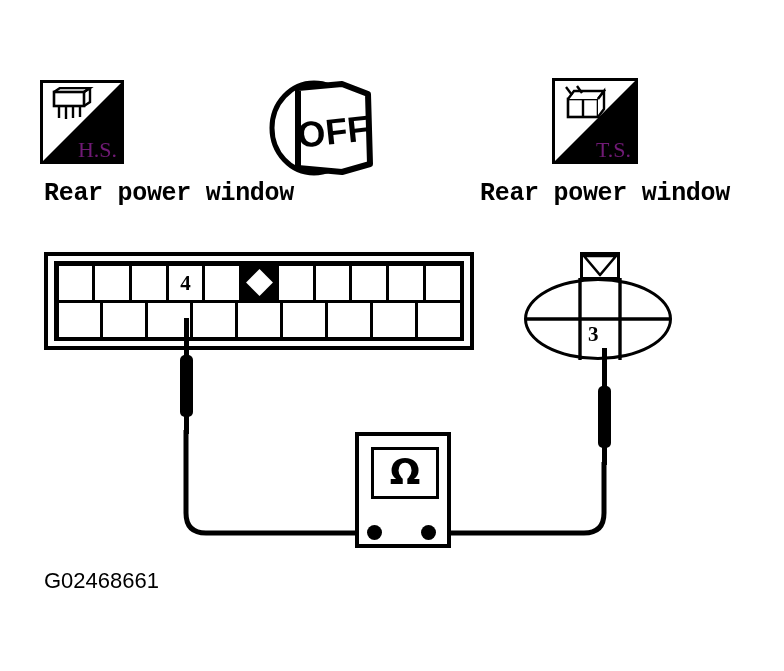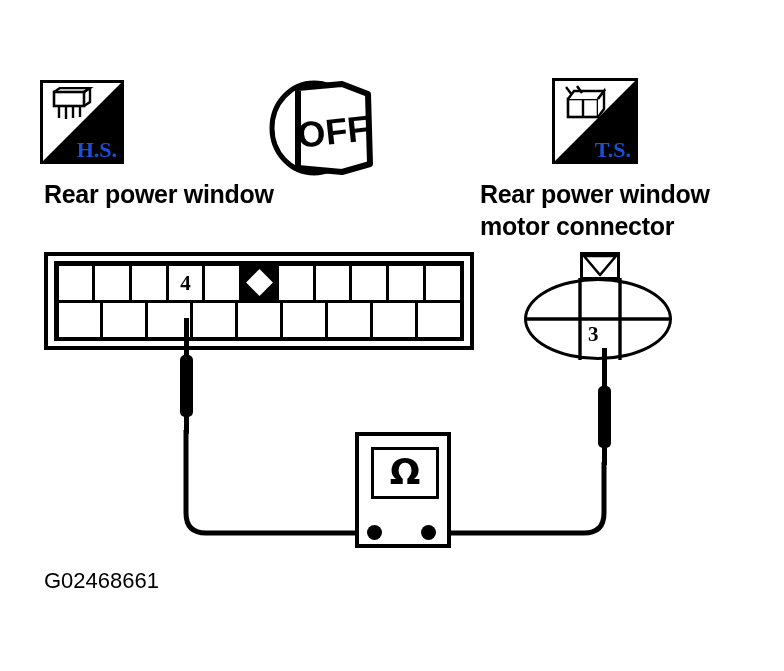--- a/index.html
+++ b/index.html
@@ -21,41 +21,41 @@
     position:absolute;left:0px;top:10px;width:84px;height:84px;
     border:3px solid #000;background:#fff;box-sizing:border-box;overflow:hidden;
   }
   .ts-badge{
     position:absolute;left:552px;top:78px;width:86px;height:86px;
     border:3px solid #000;background:#fff;box-sizing:border-box;overflow:hidden;padding-left:7px;
   }
   .badge-tri{position:absolute;left:0;top:0;width:100%;height:100%;}
   .badge-label{
     position:absolute;right:4px;bottom:-2px;
-    color:#1d4ed8;font-weight:bold;font-size:22px;
+    color:#701a75;font-weight:normal;font-size:22px;
     font-family:"Liberation Serif", serif;letter-spacing:0px;
     z-index:4;
   }
   .badge-plug{position:absolute;left:5px;top:4px;z-index:3;}
 
   .disc-wrap{position:absolute;left:105px;top:2px;width:115px;height:108px;}
   .disc-text{
     position:absolute;left:0px;top:0px;width:115px;
     font-size:15px;font-weight:bold;letter-spacing:-0.5px;
     font-family:"Liberation Sans", sans-serif;
     white-space:nowrap;
   }
   .disc-svg{position:absolute;left:0px;top:20px;}
 
   .key-wrap{position:absolute;left:228px;top:8px;width:110px;height:100px;}
 
   
   .hdg{
     position:absolute;font-size:25px;font-weight:bold;
-    font-family:Liberation Sans, sans-serif;
+    font-family:Liberation Mono, monospace;
     line-height:32px;letter-spacing:-0.3px;white-space:nowrap;
   }
   #hdg-left{left:44px;top:178px;}
   #hdg-right{left:480px;top:178px;}
 
   
   .conn-frame{
     position:absolute;left:44px;top:252px;width:430px;height:98px;
     border:4px solid #000;background:#fff;box-sizing:border-box;
   }
@@ -181,21 +181,20 @@
     </svg>
     <span class="badge-label">T.S.</span>
   </div>
 
   <div class="hdg" id="hdg-left">
     <div>Rear power window</div>
   </div>
 
   <div class="hdg" id="hdg-right">
     <div>Rear power window</div>
-    <div>motor connector</div>
   </div>
 
   <div class="conn-frame">
     <div class="conn-inner">
       <div class="conn-rows">
         <div class="conn-row" id="conn-top-row">
             <div class="cell"></div>
             <div class="cell"></div>
             <div class="cell"></div>
             <div class="cell">

